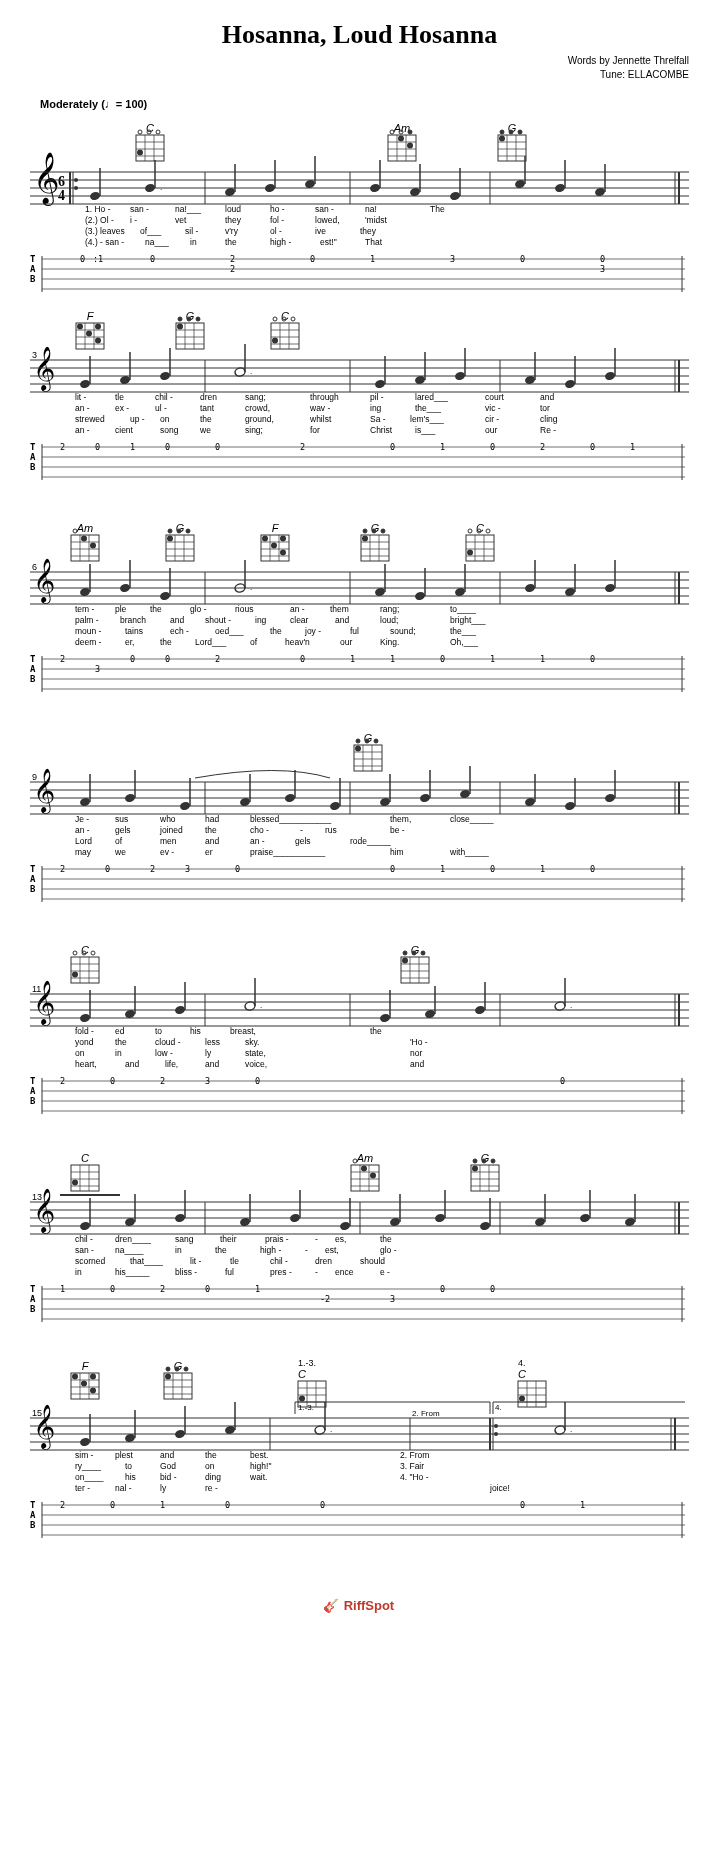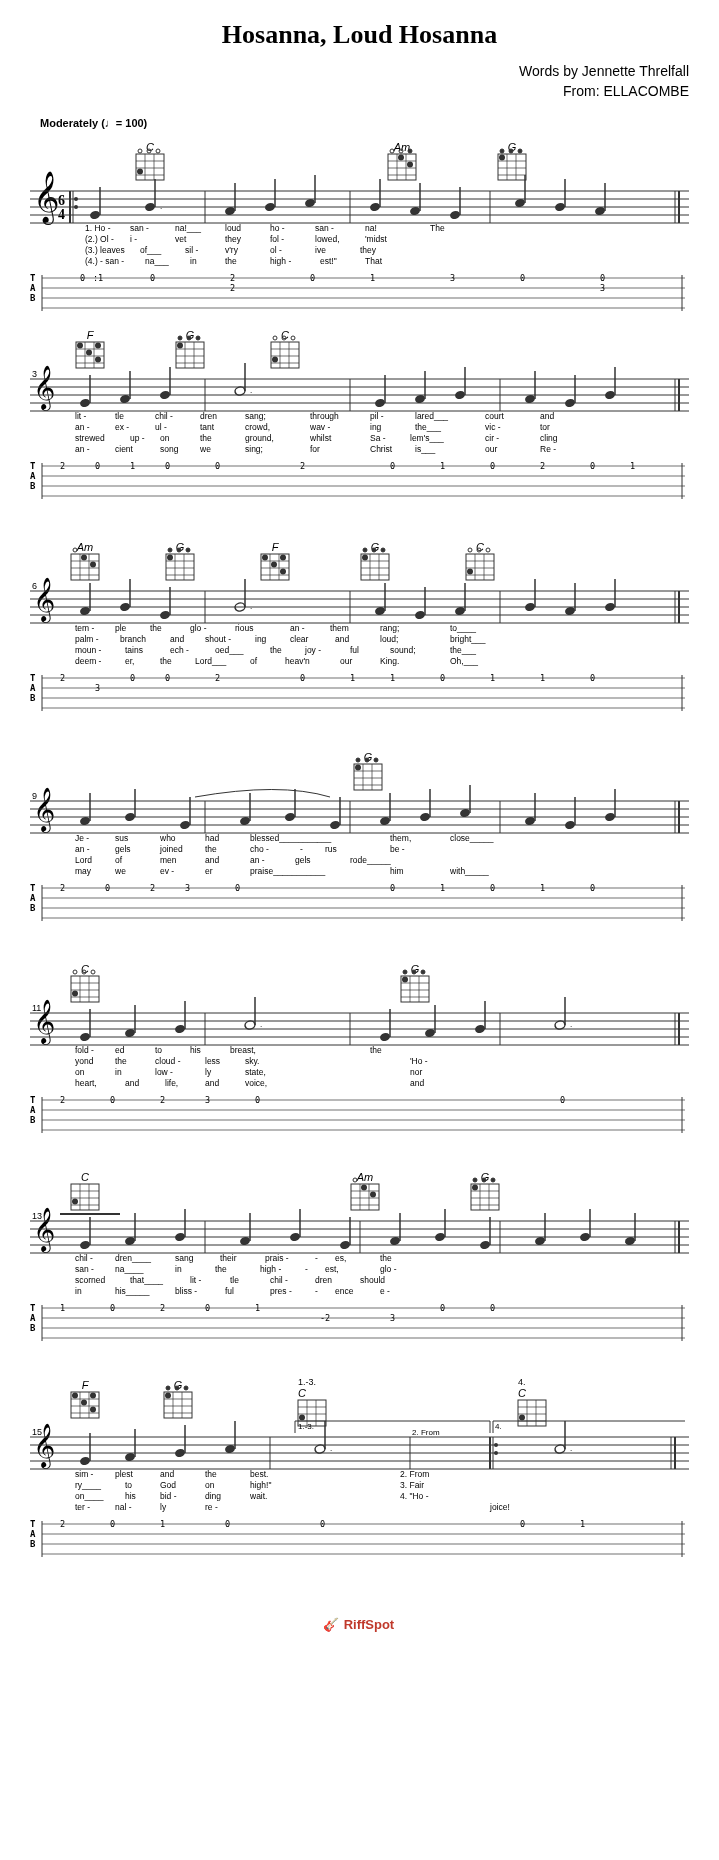--- a/index.html
+++ b/index.html
@@ -15,47 +15,47 @@
     .page {
       width: 719px;
       background: #fff;
       padding: 20px 30px 40px 30px;
     }
 
     .title {
       text-align: center;
       font-size: 26px;
       font-weight: bold;
-      margin-bottom: 12px;
+      margin-bottom: 4px;
       font-family: 'Times New Roman', serif;
     }
 
     .credits {
       text-align: right;
-      font-size: 14px;
+      font-size: 10px;
       line-height: 1.4;
       margin-bottom: 8px;
       font-family: Arial, sans-serif;
     }
 
     
     #main-svg {
       display: block;
       margin: 0 auto;
     }
   </style>
 </head>
 <body>
 
 <div class="page">
   <div class="title">Hosanna, Loud Hosanna</div>
 
   <div class="credits">
     <div>Words by Jennette Threlfall</div>
-    <div>From: ELLACOMBE</div>
+    <div>Tune: ELLACOMBE</div>
   </div>
 
   <svg id="main-svg" width="659" height="1760" viewBox="0 0 659 1760" xmlns="http://www.w3.org/2000/svg" style="font-family: 'Times New Roman', serif;">
 
     <text x="10" y="18" font-size="11" font-family="Arial" font-weight="bold">Moderately (♩= 100)</text>
 
     <text x="120" y="42" font-size="11" font-style="italic" font-family="Arial" text-anchor="middle">C</text>
 
     <g transform="translate(106,45)">
       <rect x="0" y="0" width="28" height="26" fill="none" stroke="#333" stroke-width="1"></rect>

